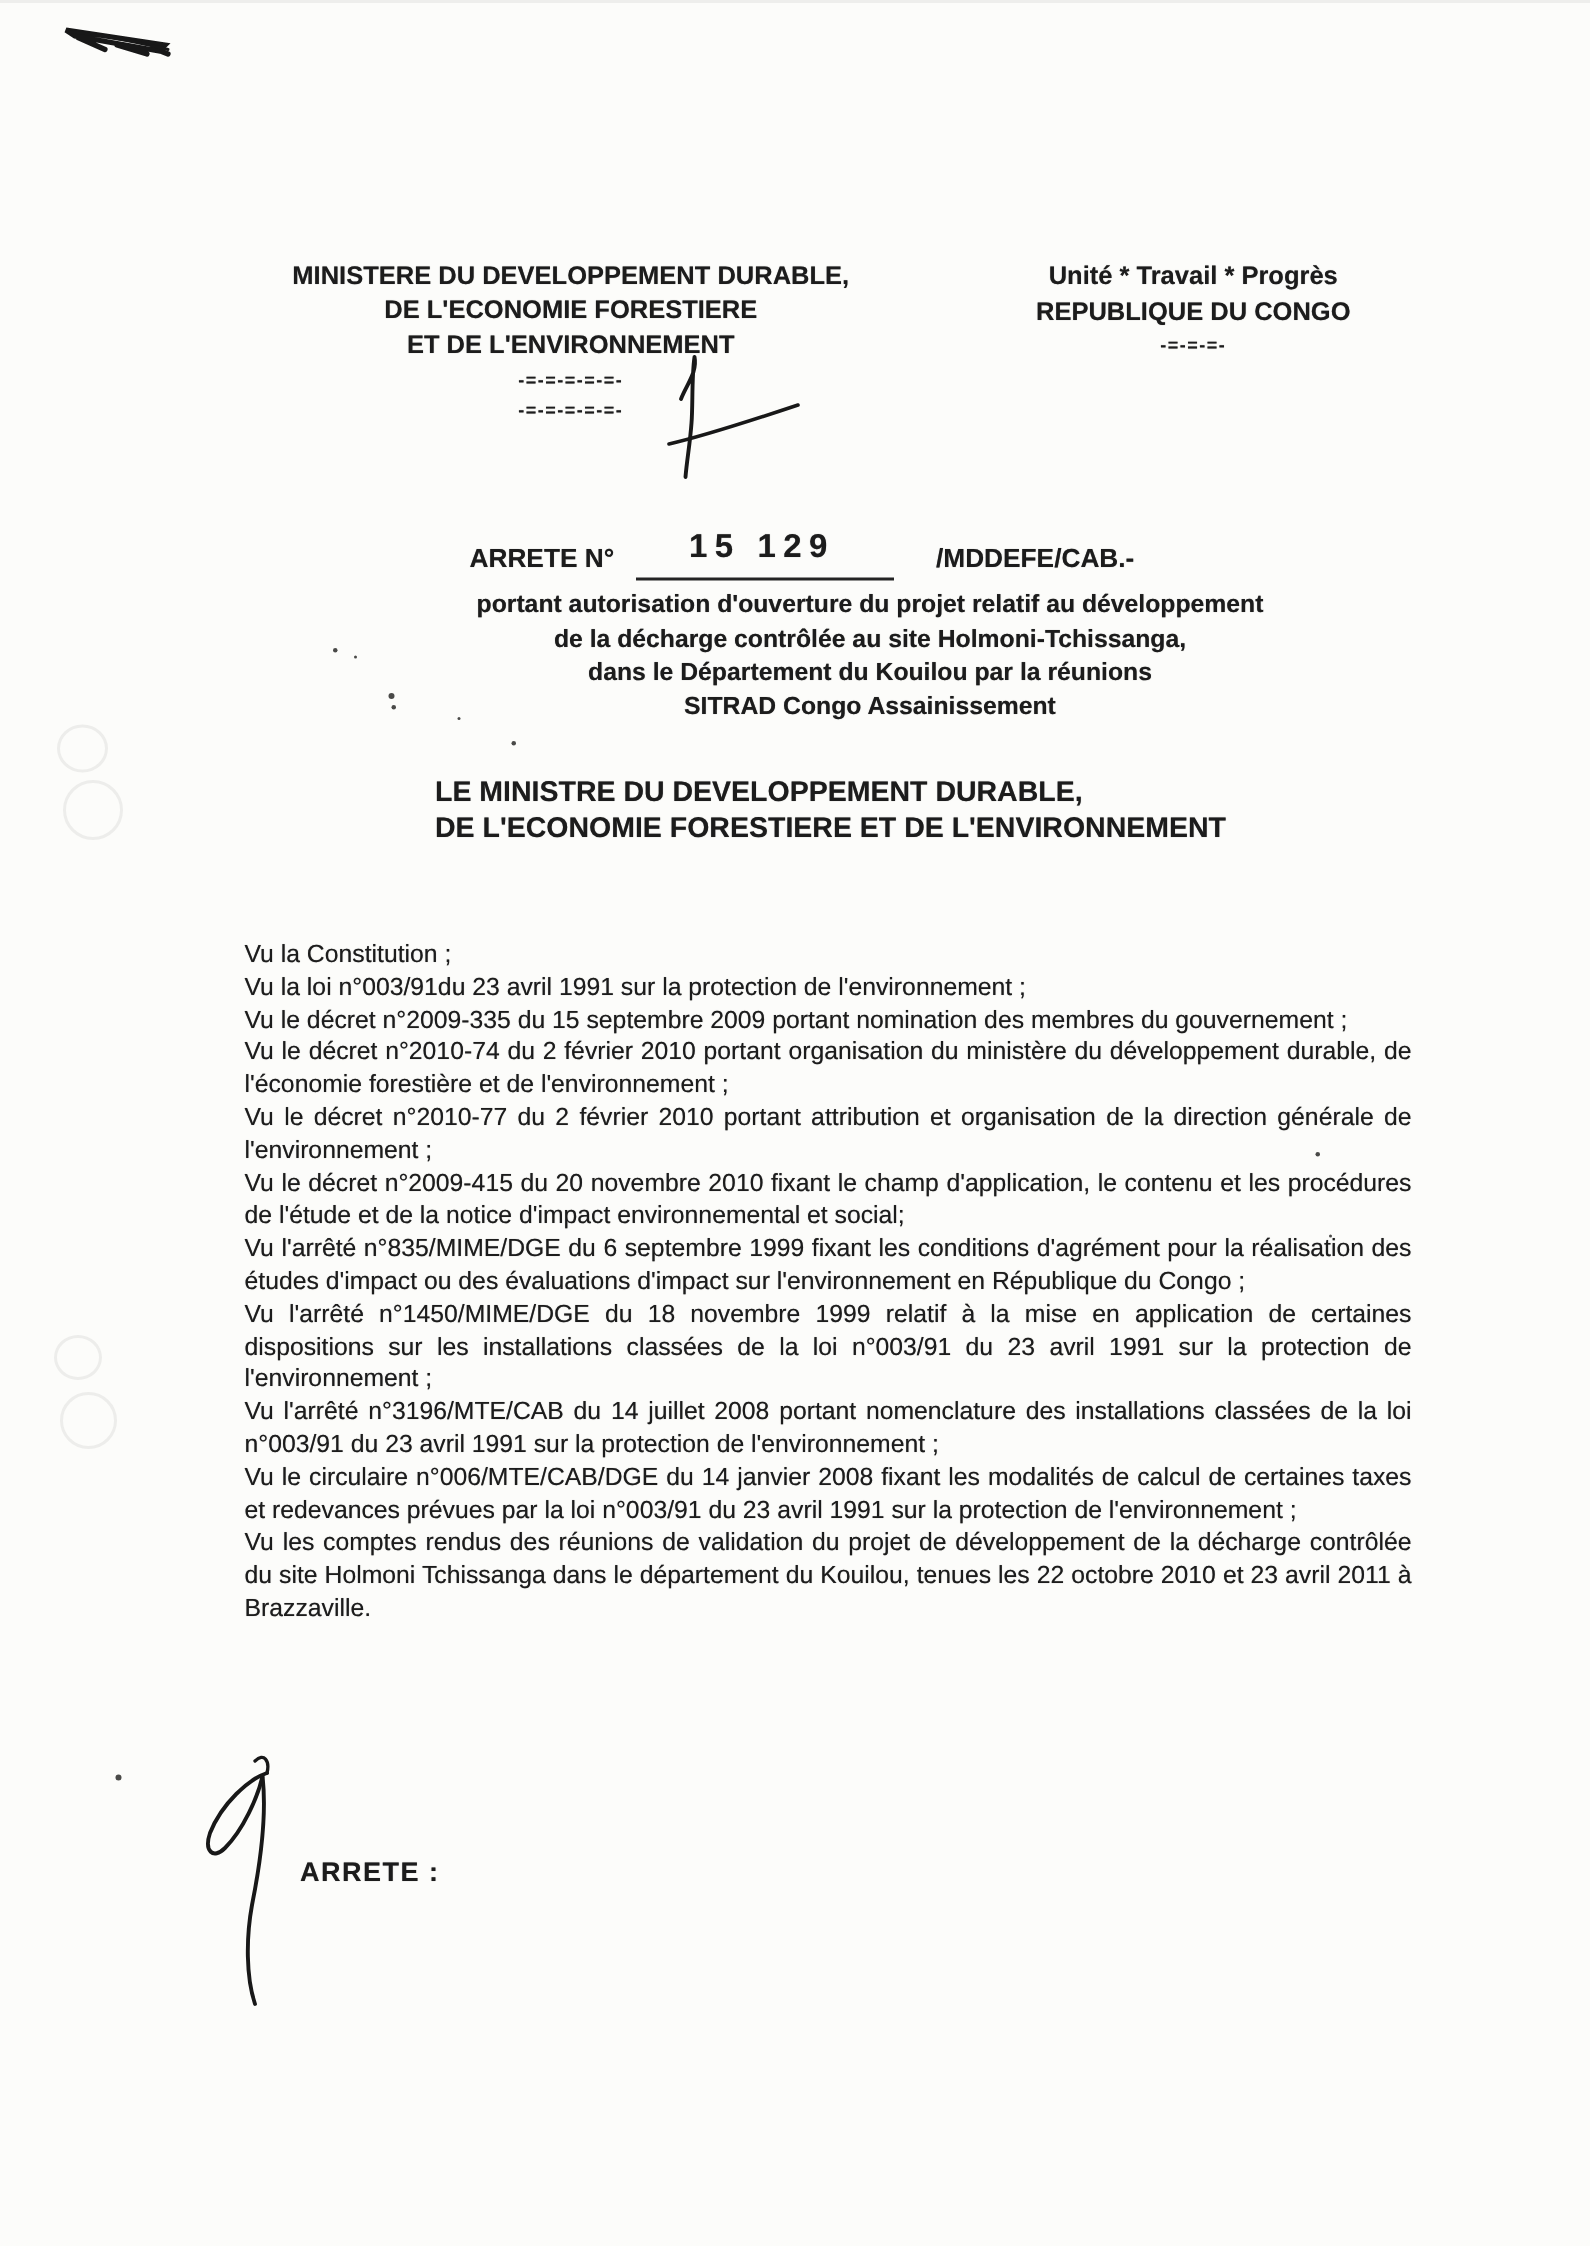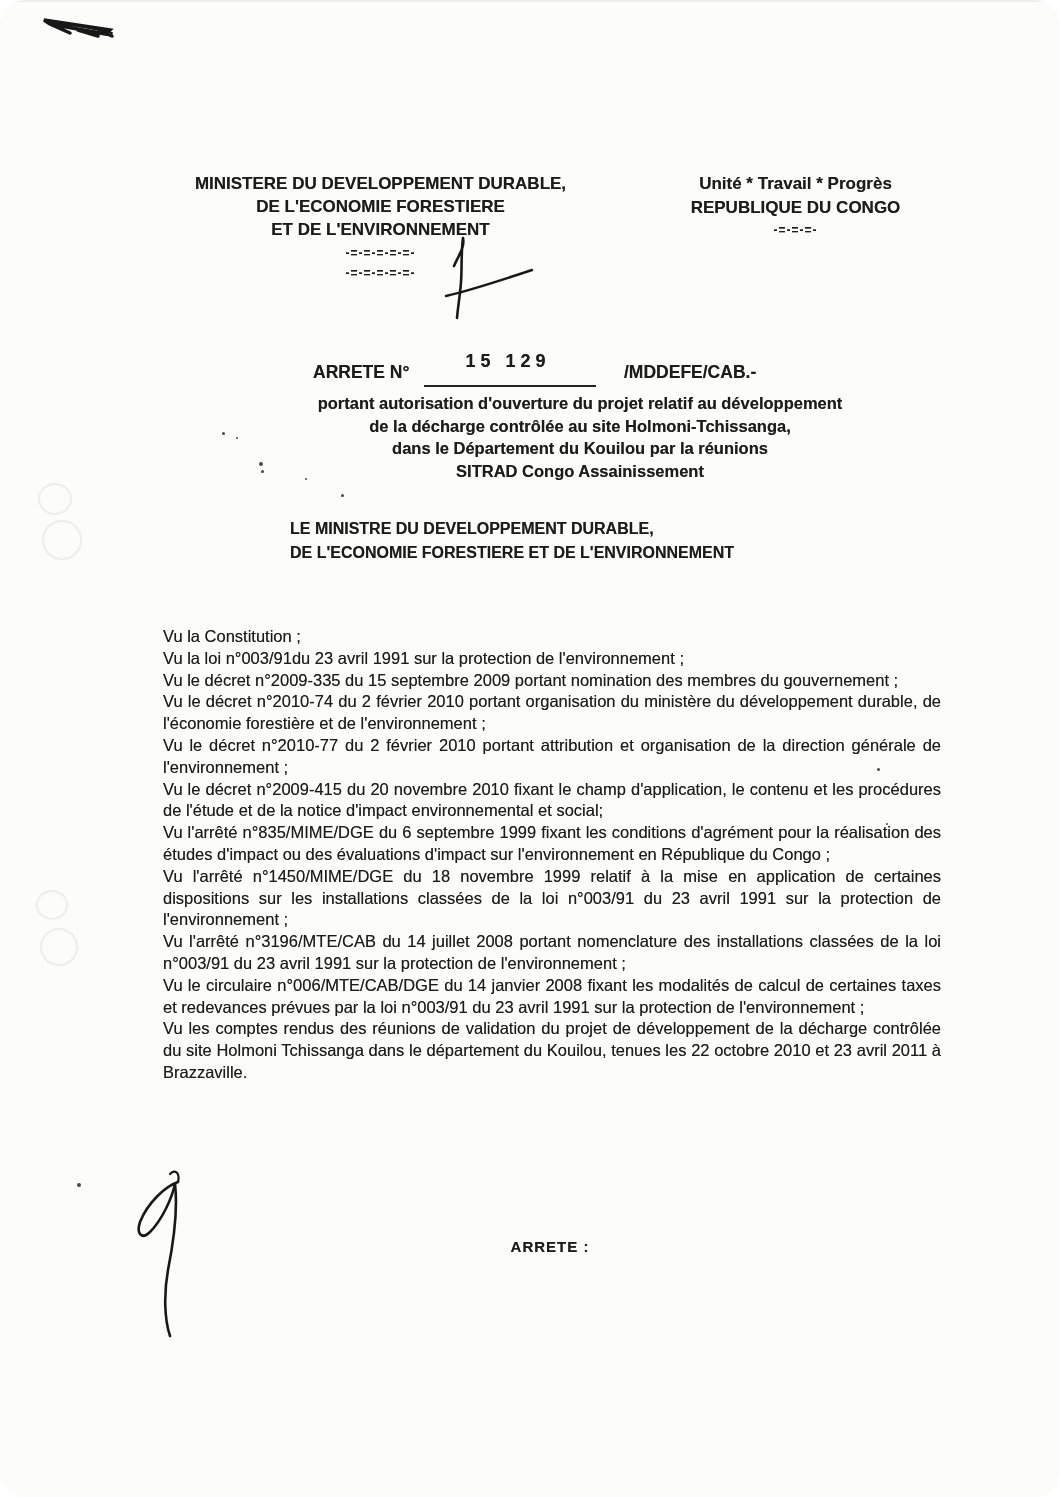--- a/index.html
+++ b/index.html
@@ -6,21 +6,21 @@
   .page {
     position: relative;
     width: 1060px;
     height: 1497px;
     background: #fcfcfa;
     font-family: "Liberation Sans", sans-serif;
     color: #1c1c1c;
     overflow: hidden;
   }
   .abs { position: absolute; }
-  .scanned { text-shadow: 0 0 0.5px rgba(25,25,25,.6); border-radius: 25px; }
+  .scanned { text-shadow: 0 0 0.5px rgba(25,25,25,.6); }
 
   
   .scan-streak {
     left: 0; top: 229; width: 1060px; height: 2px;
     background: rgba(120,120,115,0.10);
   }
 
   
   .ministry-block {
     left: 168px; top: 172px; width: 425px;
@@ -31,48 +31,48 @@
   .republic-block {
     left: 648px; top: 172px; width: 295px;
     text-align: center; font-weight: bold; font-size: 17px; line-height: 24px;
   }
   .republic-block .divider { font-size: 12px; line-height: 14px; letter-spacing: 1px; margin-top: 3px; }
 
   
   .decree-label { left: 313px; top: 362px; font-weight: bold; font-size: 17.5px; }
   .decree-number {
     left: 424px; top: 351px; width: 168px; text-align: center;
-    font-weight: bold; font-size: 18px; letter-spacing: 5px;
+    font-weight: bold; font-size: 22px; letter-spacing: 5px;
   }
   .decree-underline { left: 424px; top: 385px; width: 172px; height: 2px; background: #242424; }
   .decree-suffix { left: 624px; top: 362px; font-weight: bold; font-size: 17.5px; }
 
   
   .decree-subtitle {
     left: 255px; top: 392px; width: 650px; text-align: center;
     font-weight: bold; font-size: 16.5px; line-height: 22.5px;
   }
 
   
   .minister-heading {
     left: 290px; top: 517px; width: 560px;
-    font-weight: bold; font-size: 16px; line-height: 23.5px;
+    font-weight: bold; font-size: 19px; line-height: 23.5px;
   }
 
   
   .recitals {
     left: 163px; top: 626px; width: 778px;
     font-size: 16.5px; line-height: 21.8px; text-align: justify;
   }
   .recitals p { margin: 0; }
 
   
   .closing {
-    left: 200px; top: 1238px; width: 700px; text-align: center;
-    font-weight: bold; font-size: 15px; letter-spacing: 1px;
+    left: 200px; top: 1238px; width: 700px; text-align: left;
+    font-weight: bold; font-size: 18px; letter-spacing: 1px;
   }
 
   
   svg.penmark { position: absolute; overflow: visible; }
   svg.penmark path { fill: none; stroke: #181818; stroke-linecap: round; }
 
   
   .ring {
     position: absolute; border: 2.5px solid #ededeb; border-radius: 50%;
     background: transparent;

